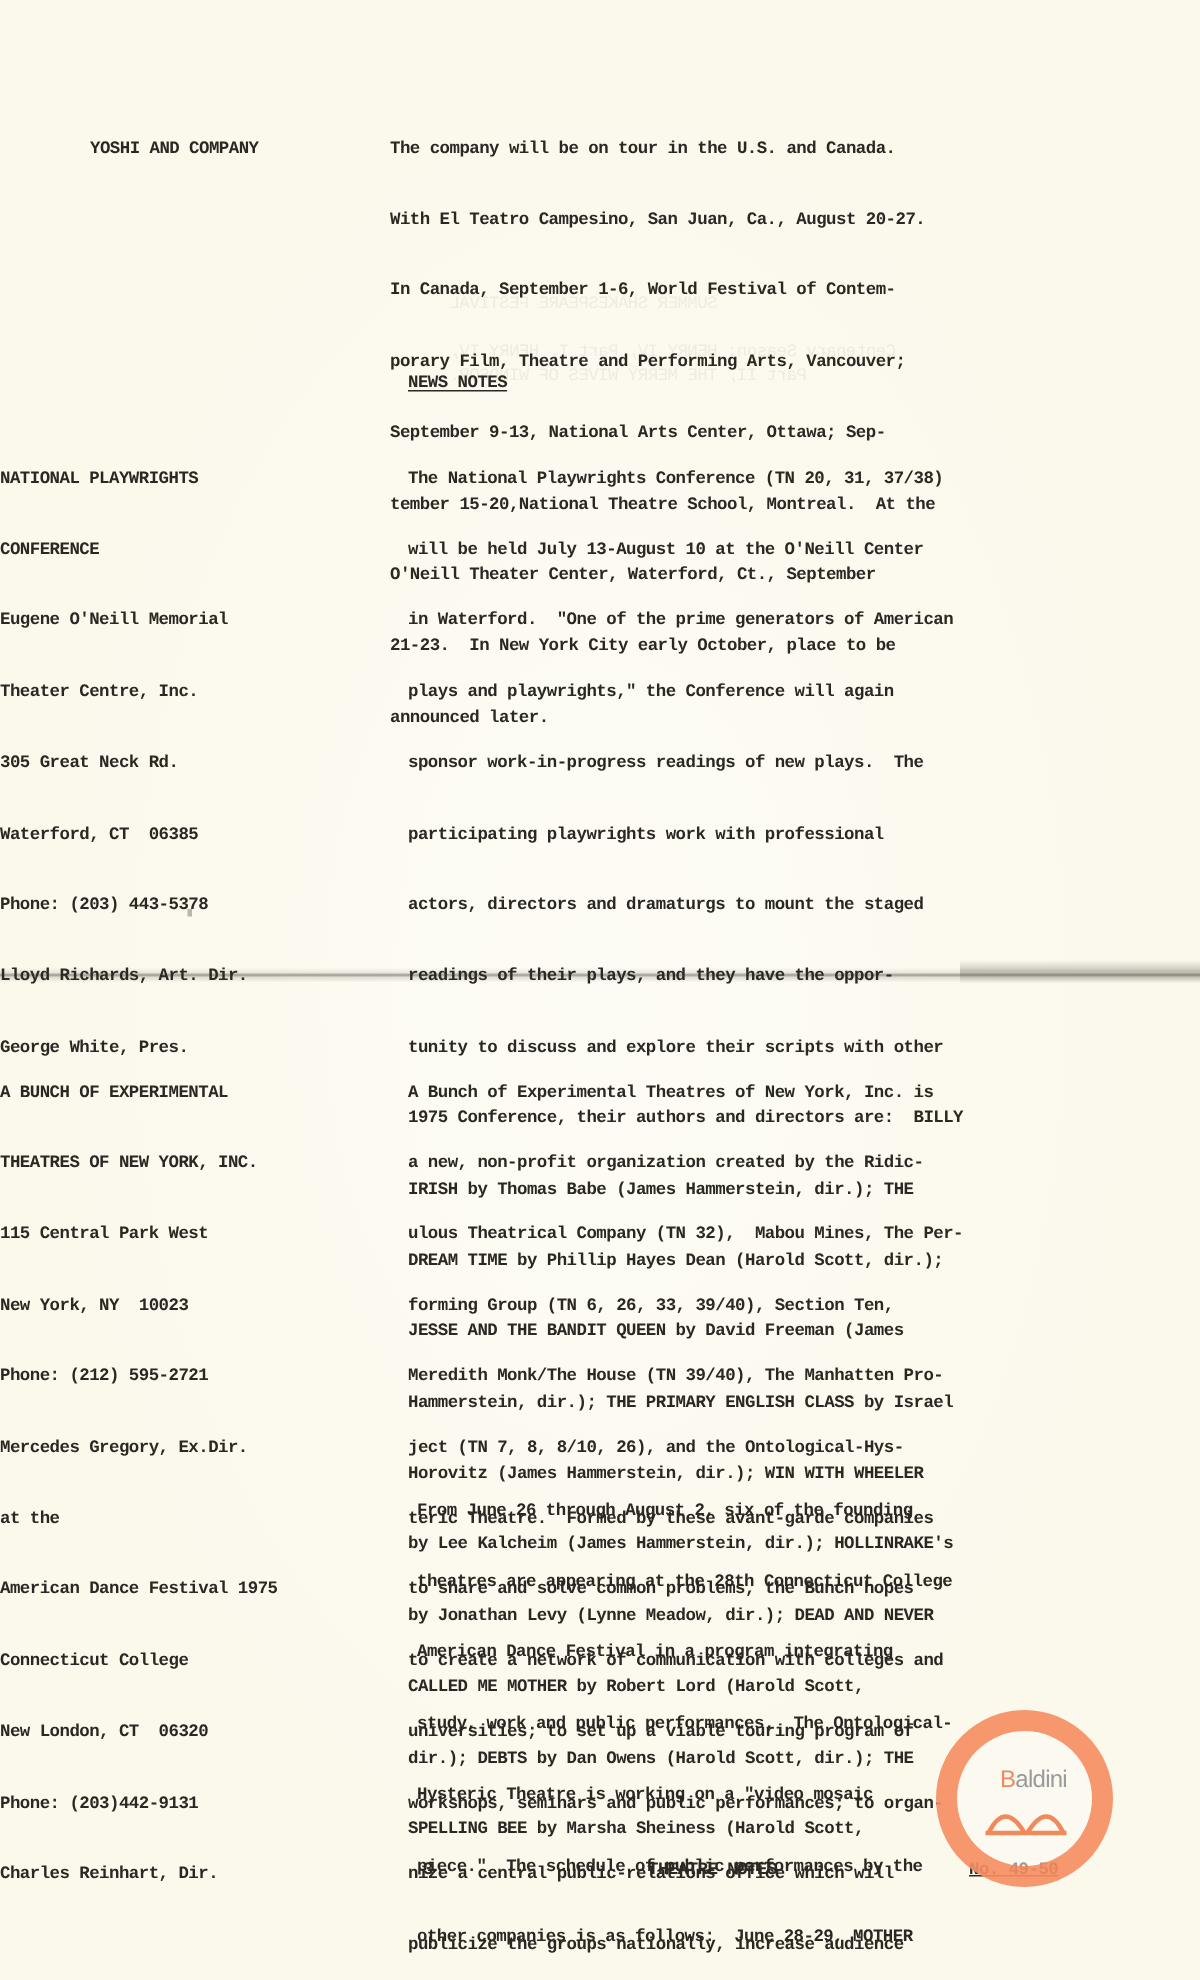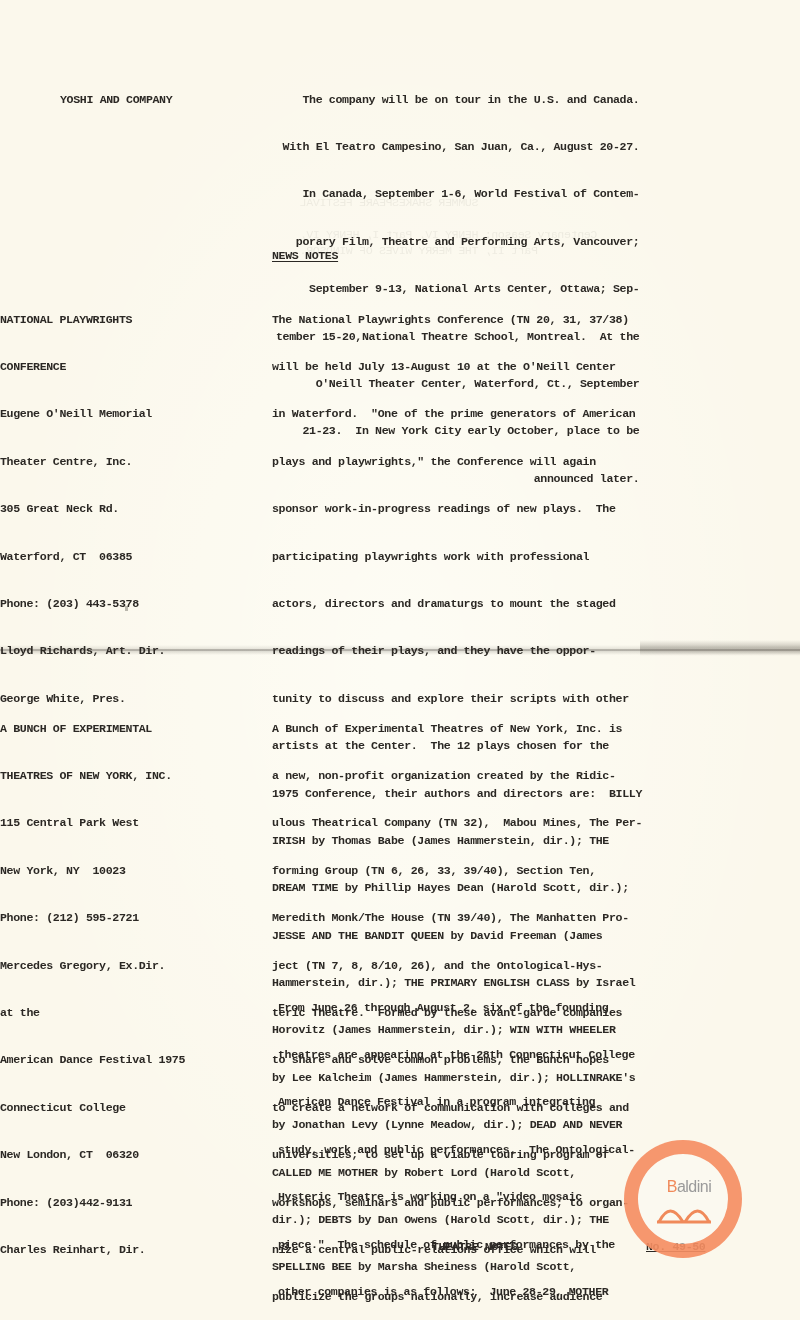--- a/index.html
+++ b/index.html
@@ -133,21 +133,21 @@
 
 <div class="page"></div>
 
 <div class="ghost" style="top:196px;">SUMMER SHAKESPEARE FESTIVAL</div>
 <div class="ghost" style="top:228px;">Centenary Season: HENRY IV, Part I, HENRY IV,</div>
 <div class="ghost" style="top:244px;">Part II, THE MERRY WIVES OF WINDSOR.</div>
 
 <div class="block left" style="left:60px; top:60px; width:158px;">
   <div>YOSHI AND COMPANY</div>
 </div>
-<div class="block right" style="left:276px; top:60px;text-align:right;">
+<div class="block right" style="left:260px; top:60px;">
   <div>The company will be on tour in the U.S. and Canada.</div>
   <div>With El Teatro Campesino, San Juan, Ca., August 20-27.</div>
   <div>In Canada, September 1-6, World Festival of Contem-</div>
   <div>porary Film, Theatre and Performing Arts, Vancouver;</div>
   <div>September 9-13, National Arts Center, Ottawa; Sep-</div>
   <div>tember 15-20,National Theatre School, Montreal.  At the</div>
   <div>O'Neill Theater Center, Waterford, Ct., September</div>
   <div>21-23.  In New York City early October, place to be</div>
   <div>announced later.</div>
 </div>
@@ -168,21 +168,20 @@
 <div class="block right" style="left:272px; top:280px;">
   <div>The National Playwrights Conference (TN 20, 31, 37/38)</div>
   <div>will be held July 13-August 10 at the O'Neill Center</div>
   <div>in Waterford.  "One of the prime generators of American</div>
   <div>plays and playwrights," the Conference will again</div>
   <div>sponsor work-in-progress readings of new plays.  The</div>
   <div>participating playwrights work with professional</div>
   <div>actors, directors and dramaturgs to mount the staged</div>
   <div>readings of their plays, and they have the oppor-</div>
   <div>tunity to discuss and explore their scripts with other</div>
-  <div>artists at the Center.  The 12 plays chosen for the</div>
   <div>1975 Conference, their authors and directors are:  BILLY</div>
   <div>IRISH by Thomas Babe (James Hammerstein, dir.); THE</div>
   <div>DREAM TIME by Phillip Hayes Dean (Harold Scott, dir.);</div>
   <div>JESSE AND THE BANDIT QUEEN by David Freeman (James</div>
   <div>Hammerstein, dir.); THE PRIMARY ENGLISH CLASS by Israel</div>
   <div>Horovitz (James Hammerstein, dir.); WIN WITH WHEELER</div>
   <div>by Lee Kalcheim (James Hammerstein, dir.); HOLLINRAKE's</div>
   <div>by Jonathan Levy (Lynne Meadow, dir.); DEAD AND NEVER</div>
   <div>CALLED ME MOTHER by Robert Lord (Harold Scott,</div>
   <div>dir.); DEBTS by Dan Owens (Harold Scott, dir.); THE</div>

